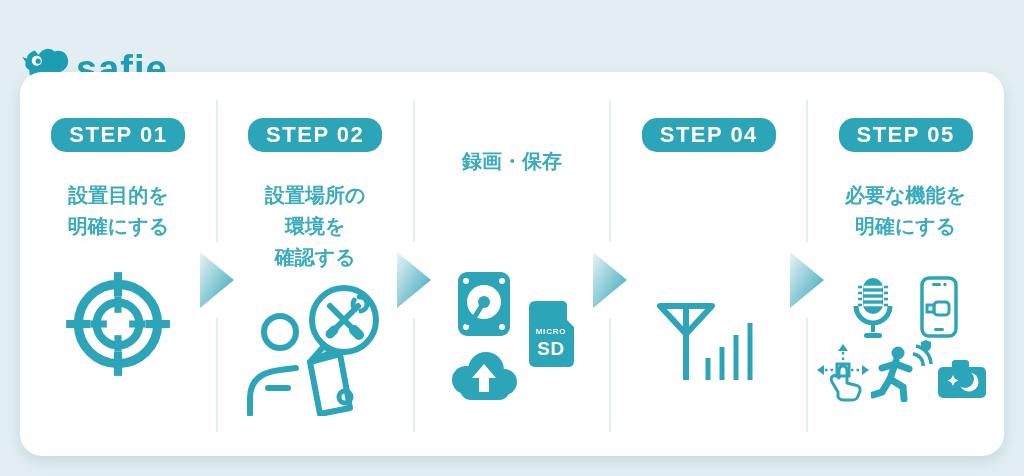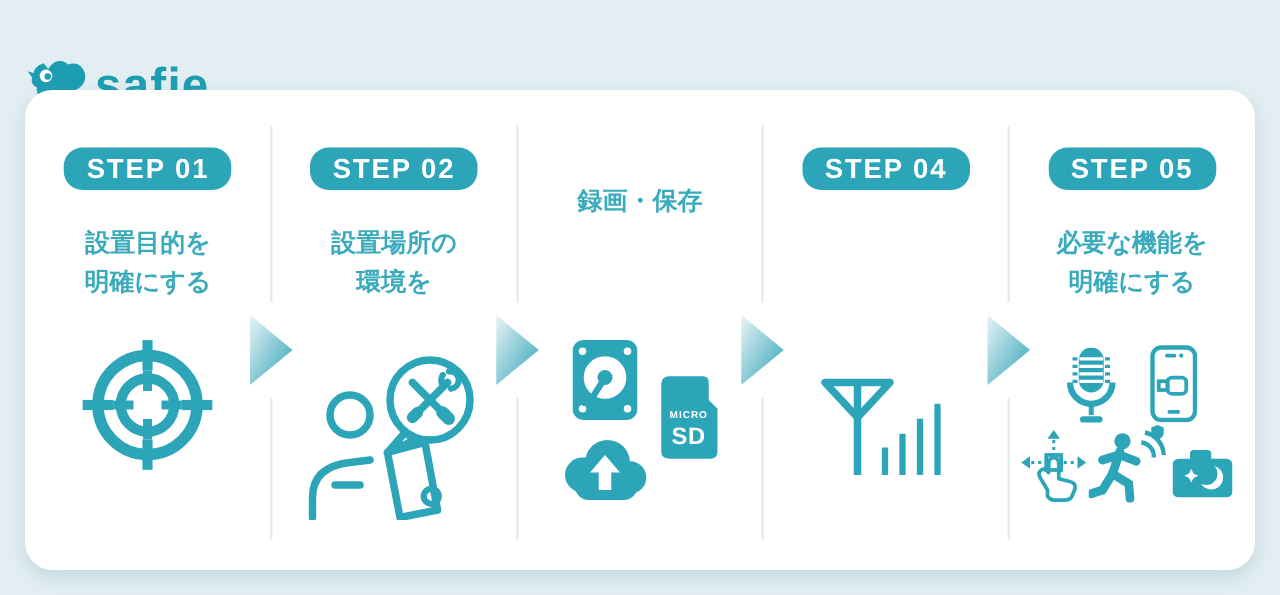--- a/index.html
+++ b/index.html
@@ -91,20 +91,21 @@
           <polygon points="2,2 36,30 2,58" fill="url(#g1)"></polygon>
         </svg>
       </span>
     </div>
 
     <div class="col">
       <div class="badge">STEP 02</div>
       <div class="title">
         <div>設置場所の</div>
         <div>環境を</div>
+        <div>確認する</div>
       </div>
       <span class="ic" style="top:206px;left:50%;transform:translateX(-50%);">
         <svg width="150" height="138" viewBox="0 0 150 138">
           <g stroke="#2ca5b9" stroke-width="6" fill="none" stroke-linecap="round" stroke-linejoin="round">
             <circle cx="40" cy="54" r="16"></circle>
             <path d="M10 136 V120 C10 102 22 94 40 92 L56 90"></path>
             <path d="M28 110 H48"></path>
             <polygon points="70,84 100,76 110,130 80,136"></polygon>
             <circle cx="105" cy="119" r="6" stroke-width="5"></circle>
             <circle cx="104" cy="42" r="32"></circle>

